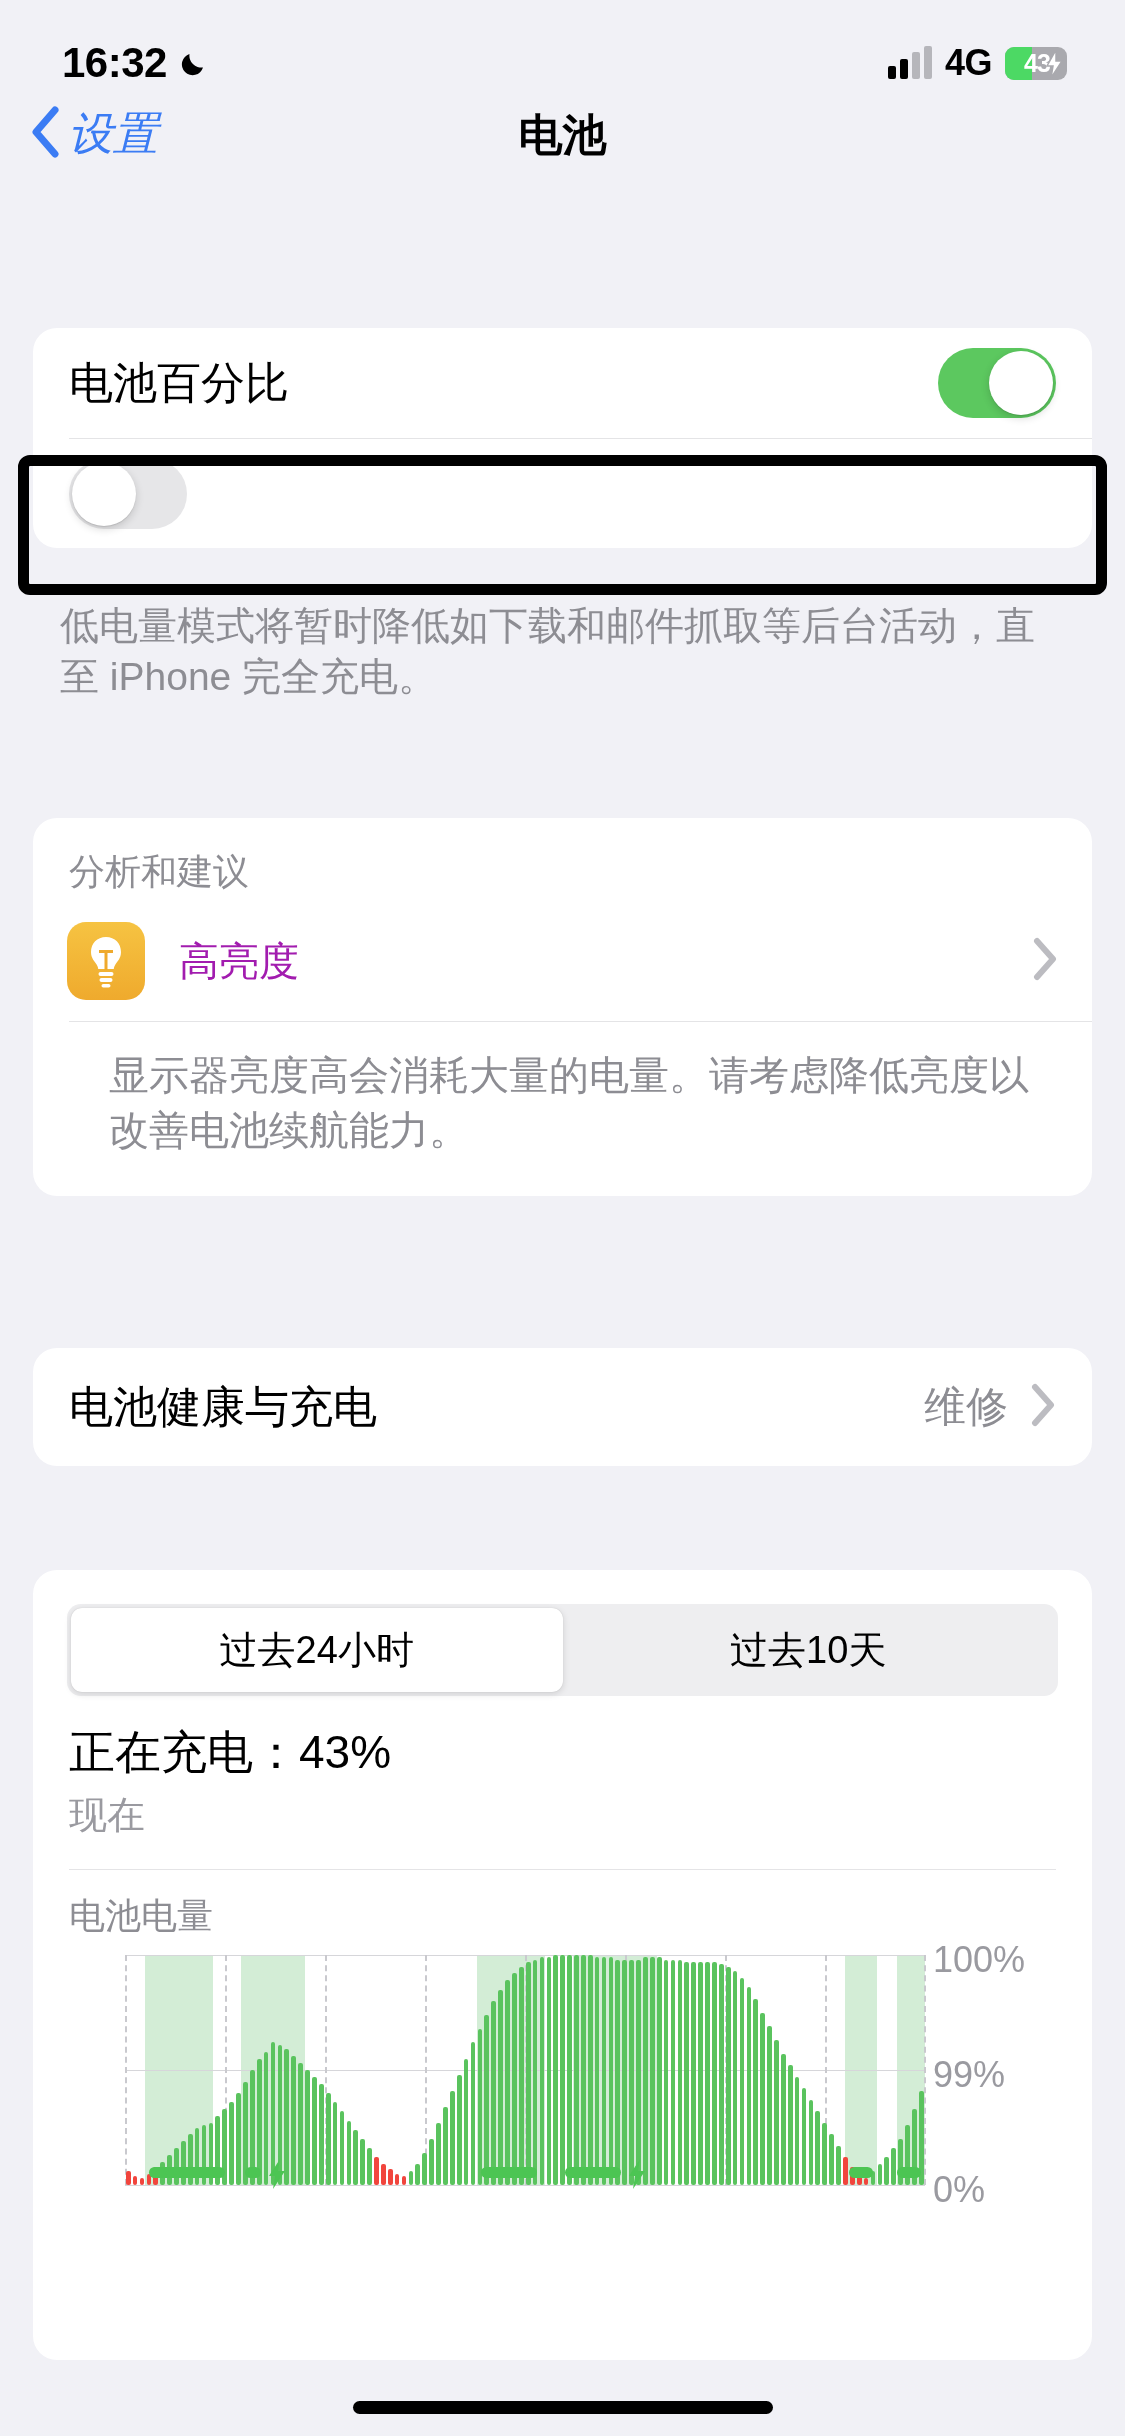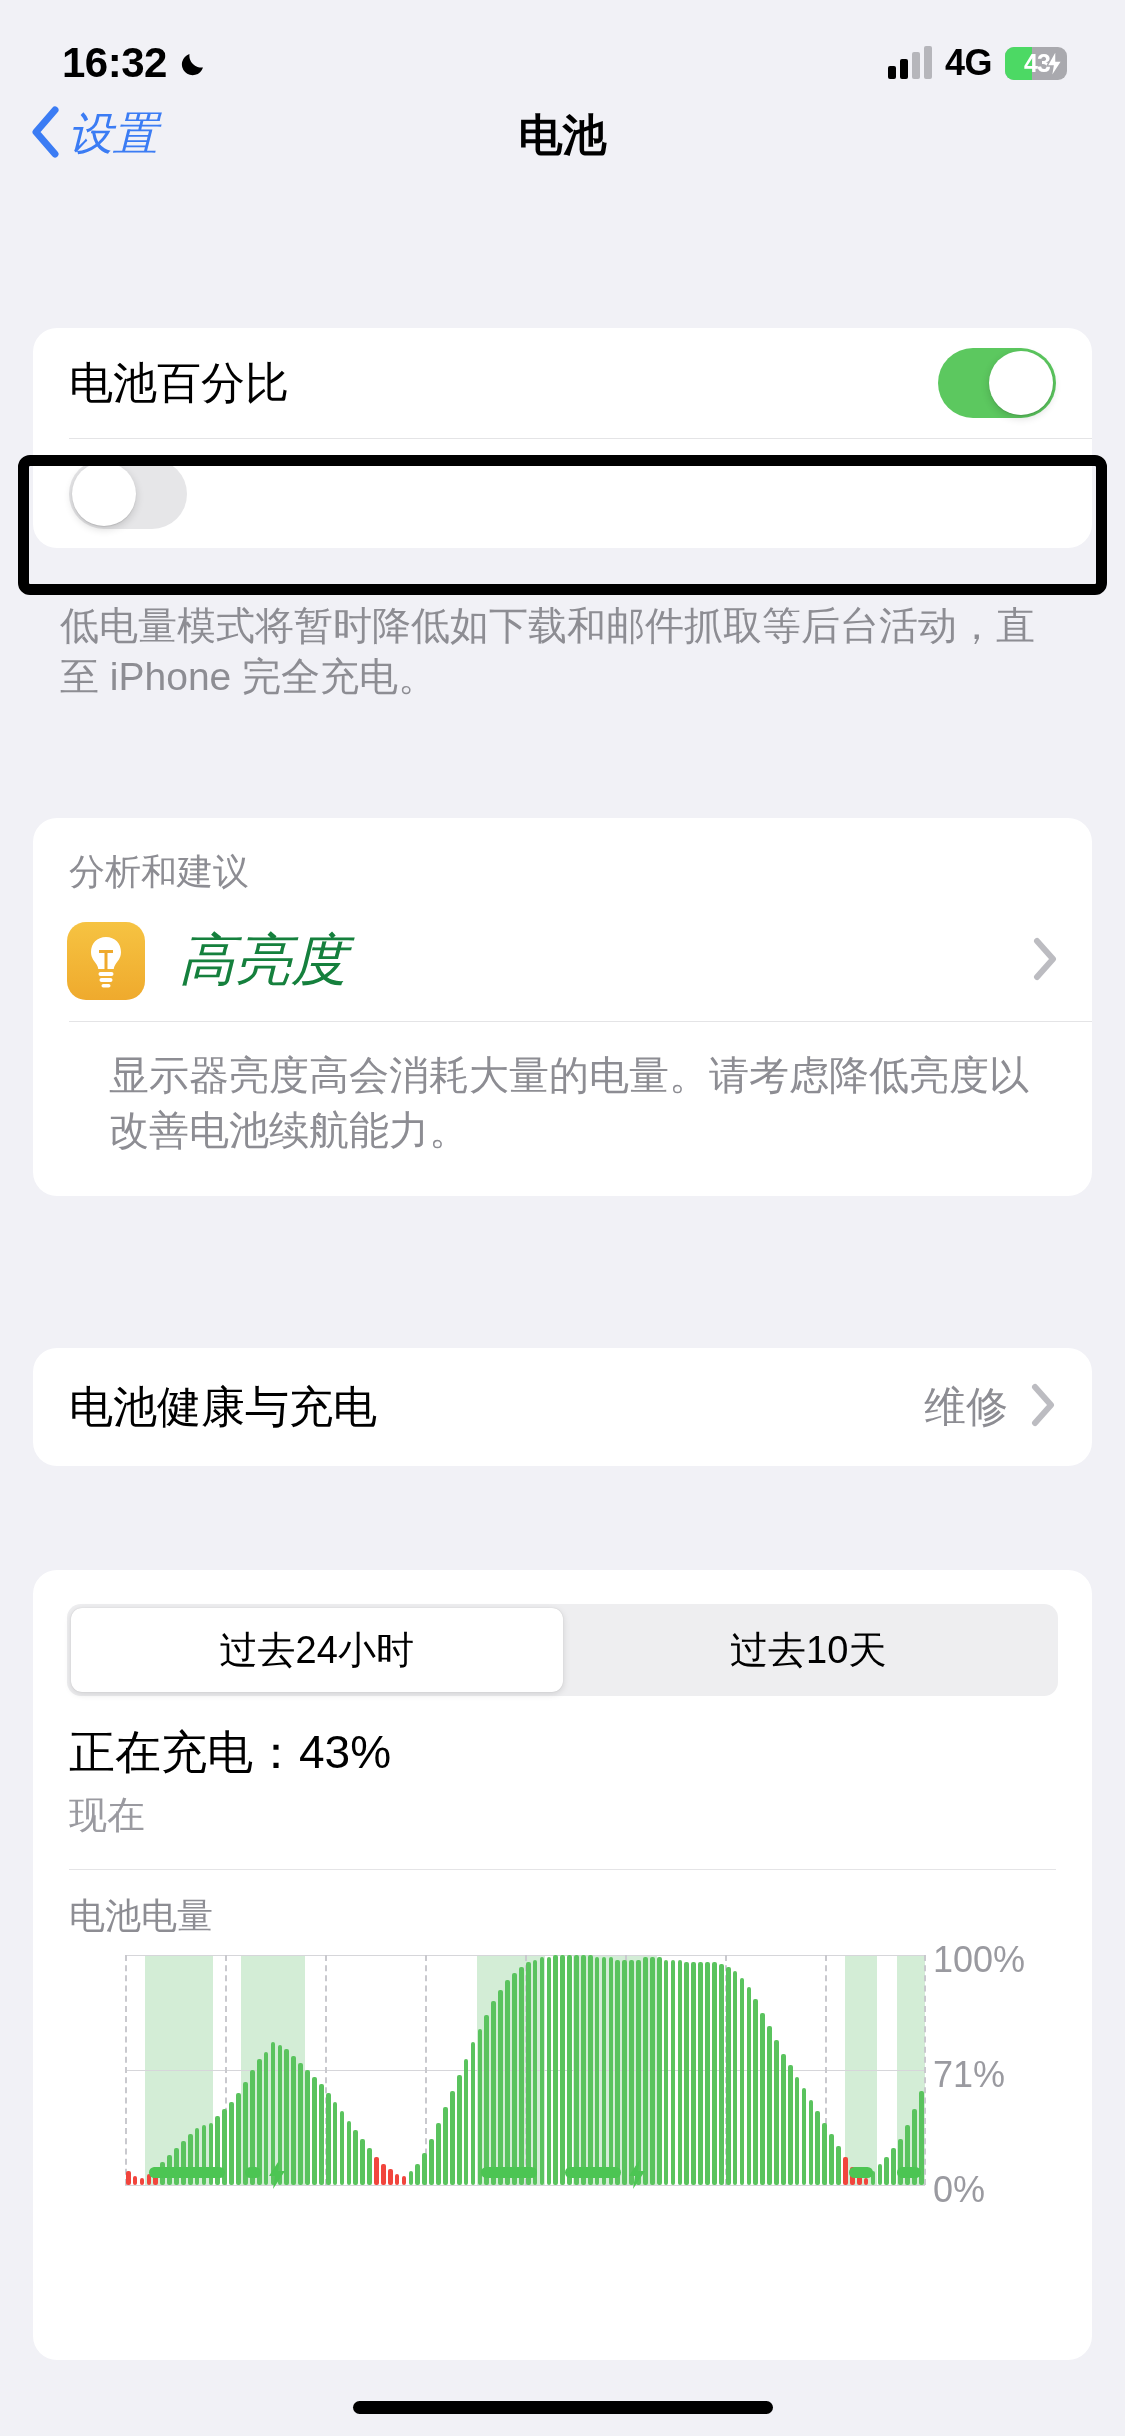--- a/index.html
+++ b/index.html
@@ -103,21 +103,21 @@
   
   .card-title {
     font-size: 36px; color: #8d8d93; padding: 30px 36px 4px 36px;
   }
   .sugg-row { display:flex; align-items:center; padding: 0 34px; height: 120px; }
   .sugg-icon {
     width: 78px; height: 78px; border-radius: 19px;
     background: linear-gradient(180deg,#f6c342 0%, #efaa2d 100%);
     display:flex; align-items:center; justify-content:center; flex:none;
   }
-  .sugg-label { font-size: 56px; color:#15803d; margin-left: 34px; flex: 1; font-style: italic; }
+  .sugg-label { font-size: 40px; color:#a21caf; margin-left: 34px; flex: 1; }
   .chev-right { flex:none; }
   .sugg-desc {
     font-size: 40px; line-height: 1.38; color:#8d8d93;
     padding: 26px 48px 34px 76px;
   }
   .row-value { font-size: 42px; color: #8d8d93; margin-right: 22px; }
   .row-right { display:flex; align-items:center;justify-content:space-between; }
 
   
   .segmented {
@@ -426,20 +426,20 @@
           <div class="pill" style="left: 356px; width: 56px;"></div>
           <div class="pill" style="left: 440px; width: 56px;"></div>
           <div class="boltmark" style="left: 502px;"><svg width="22" height="30" viewBox="0 0 22 30">
               <path d="M13 0L2 17h6l-2 13 12-18h-7z" fill="#4cc553"></path>
             </svg></div>
           <div class="pill" style="left: 724px; width: 24px;"></div>
           <div class="pill" style="left: 772px; width: 24px;"></div>
         </div>
       <div class="ylabels" id="ylabels">
           <div class="ylab" style="top: 0px;">100%</div>
-          <div class="ylab" style="top: 115px;">71%</div>
+          <div class="ylab" style="top: 115px;">99%</div>
           <div class="ylab" style="top: 230px;">0%</div>
         </div>
     </div>
   </div>
 
   <div class="home-indicator"></div>
 </div>
 
 </body></html>

